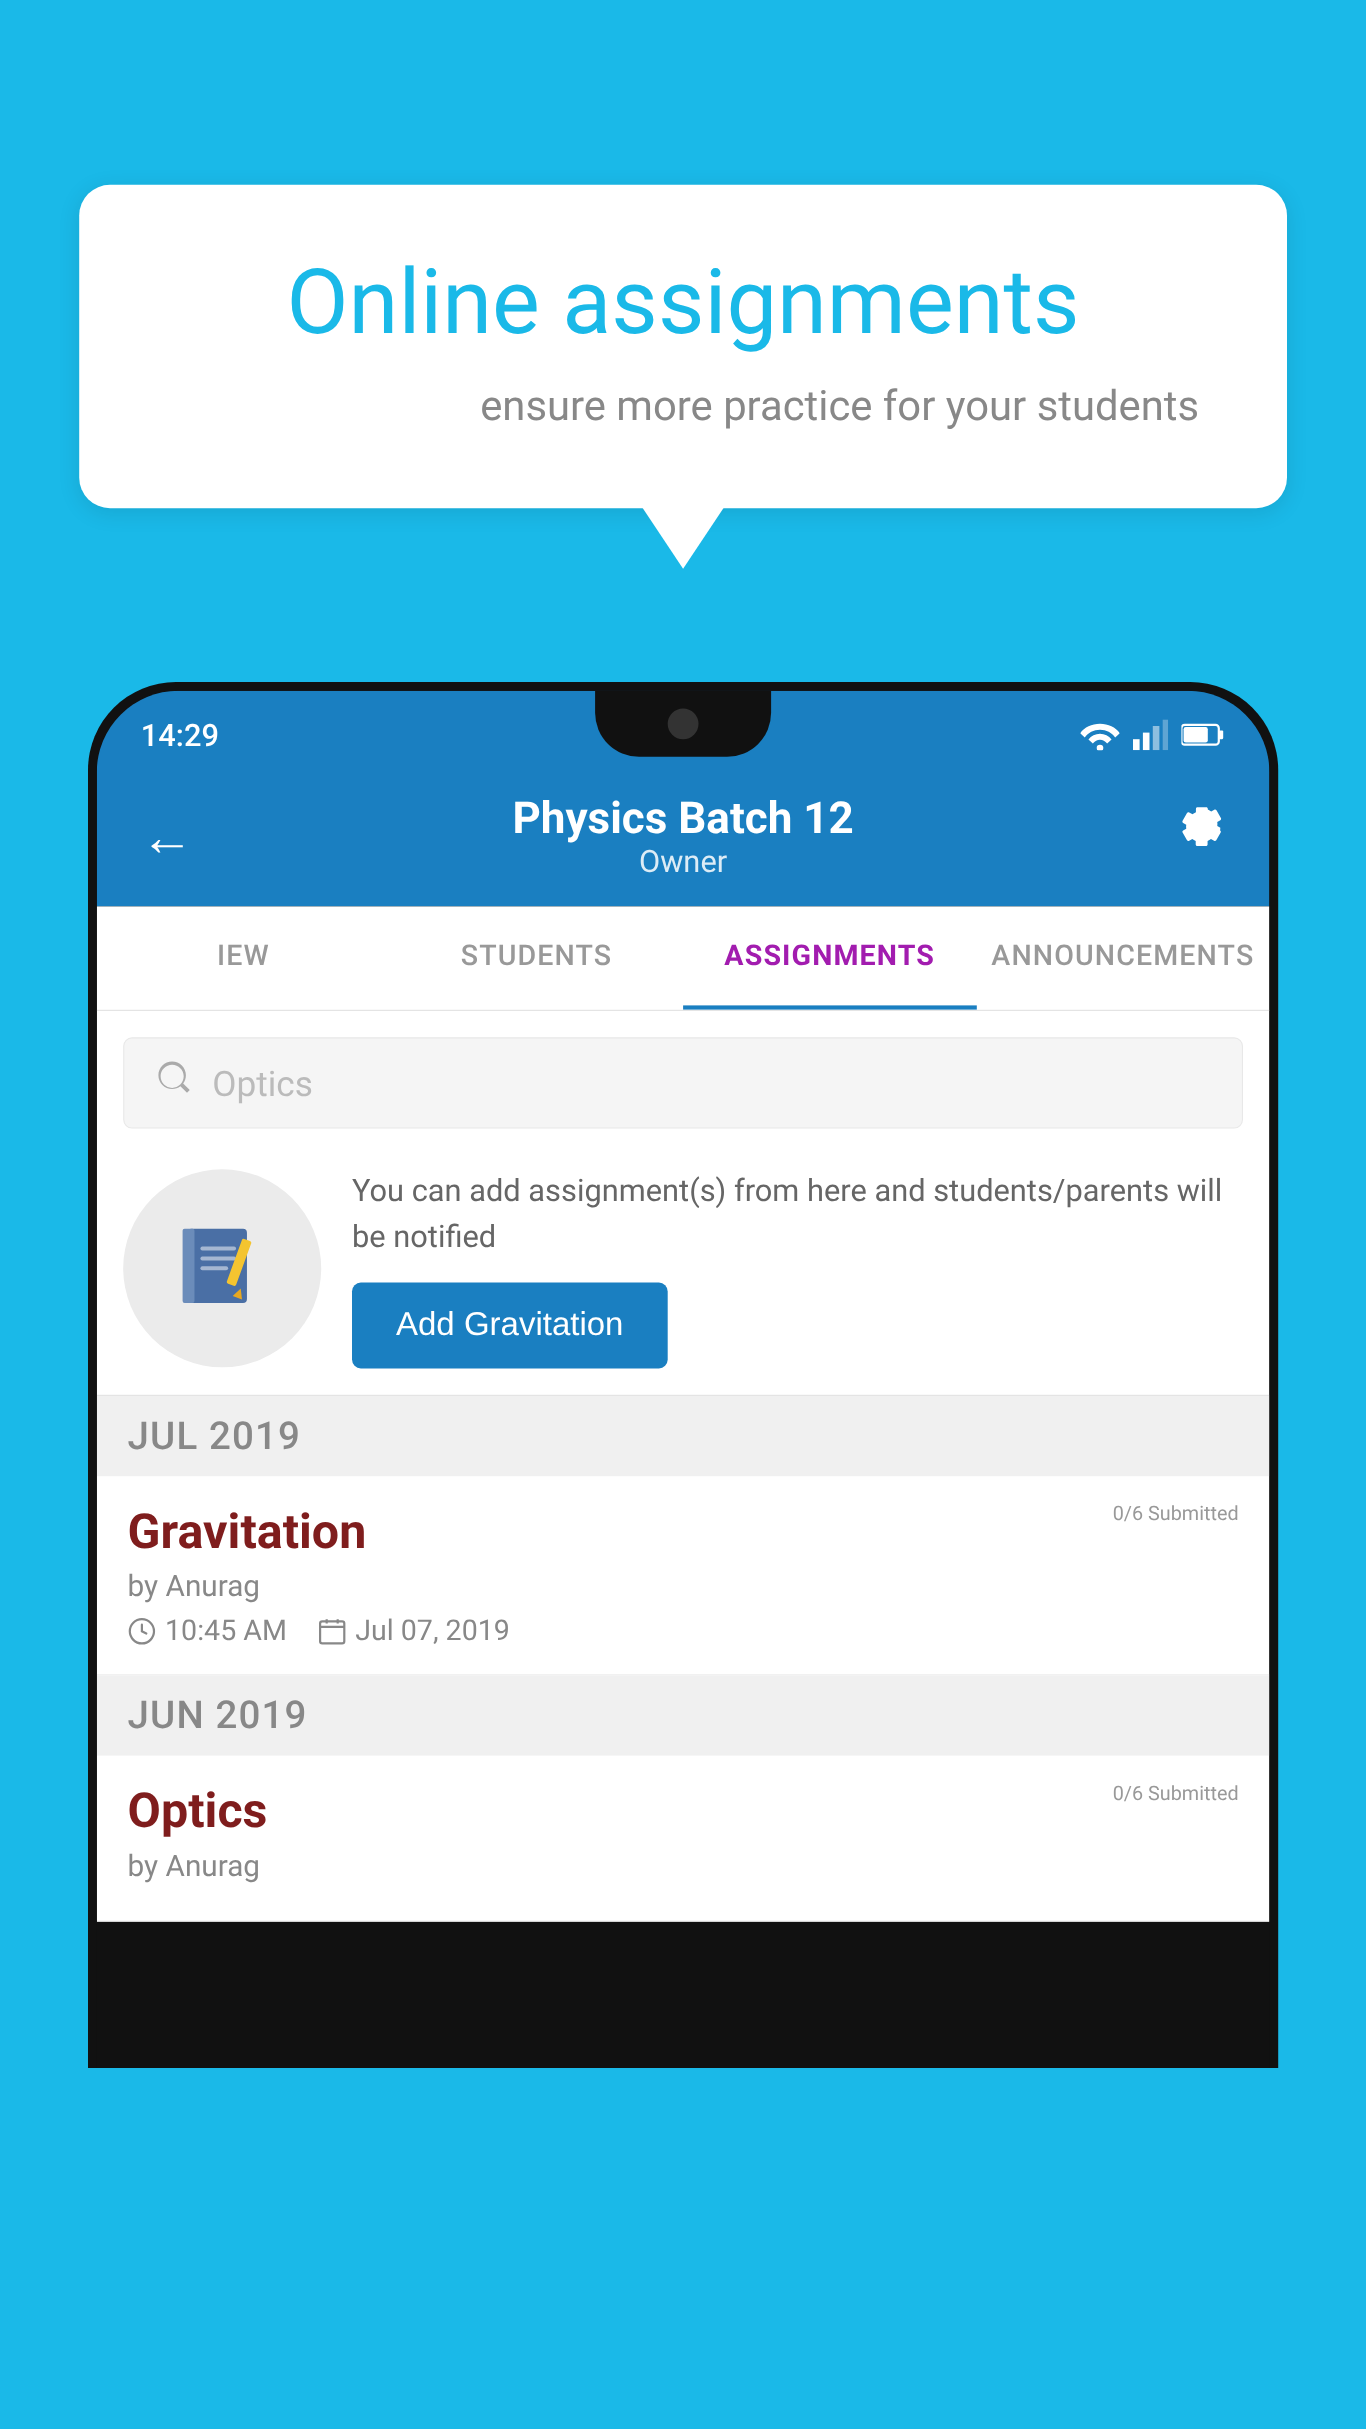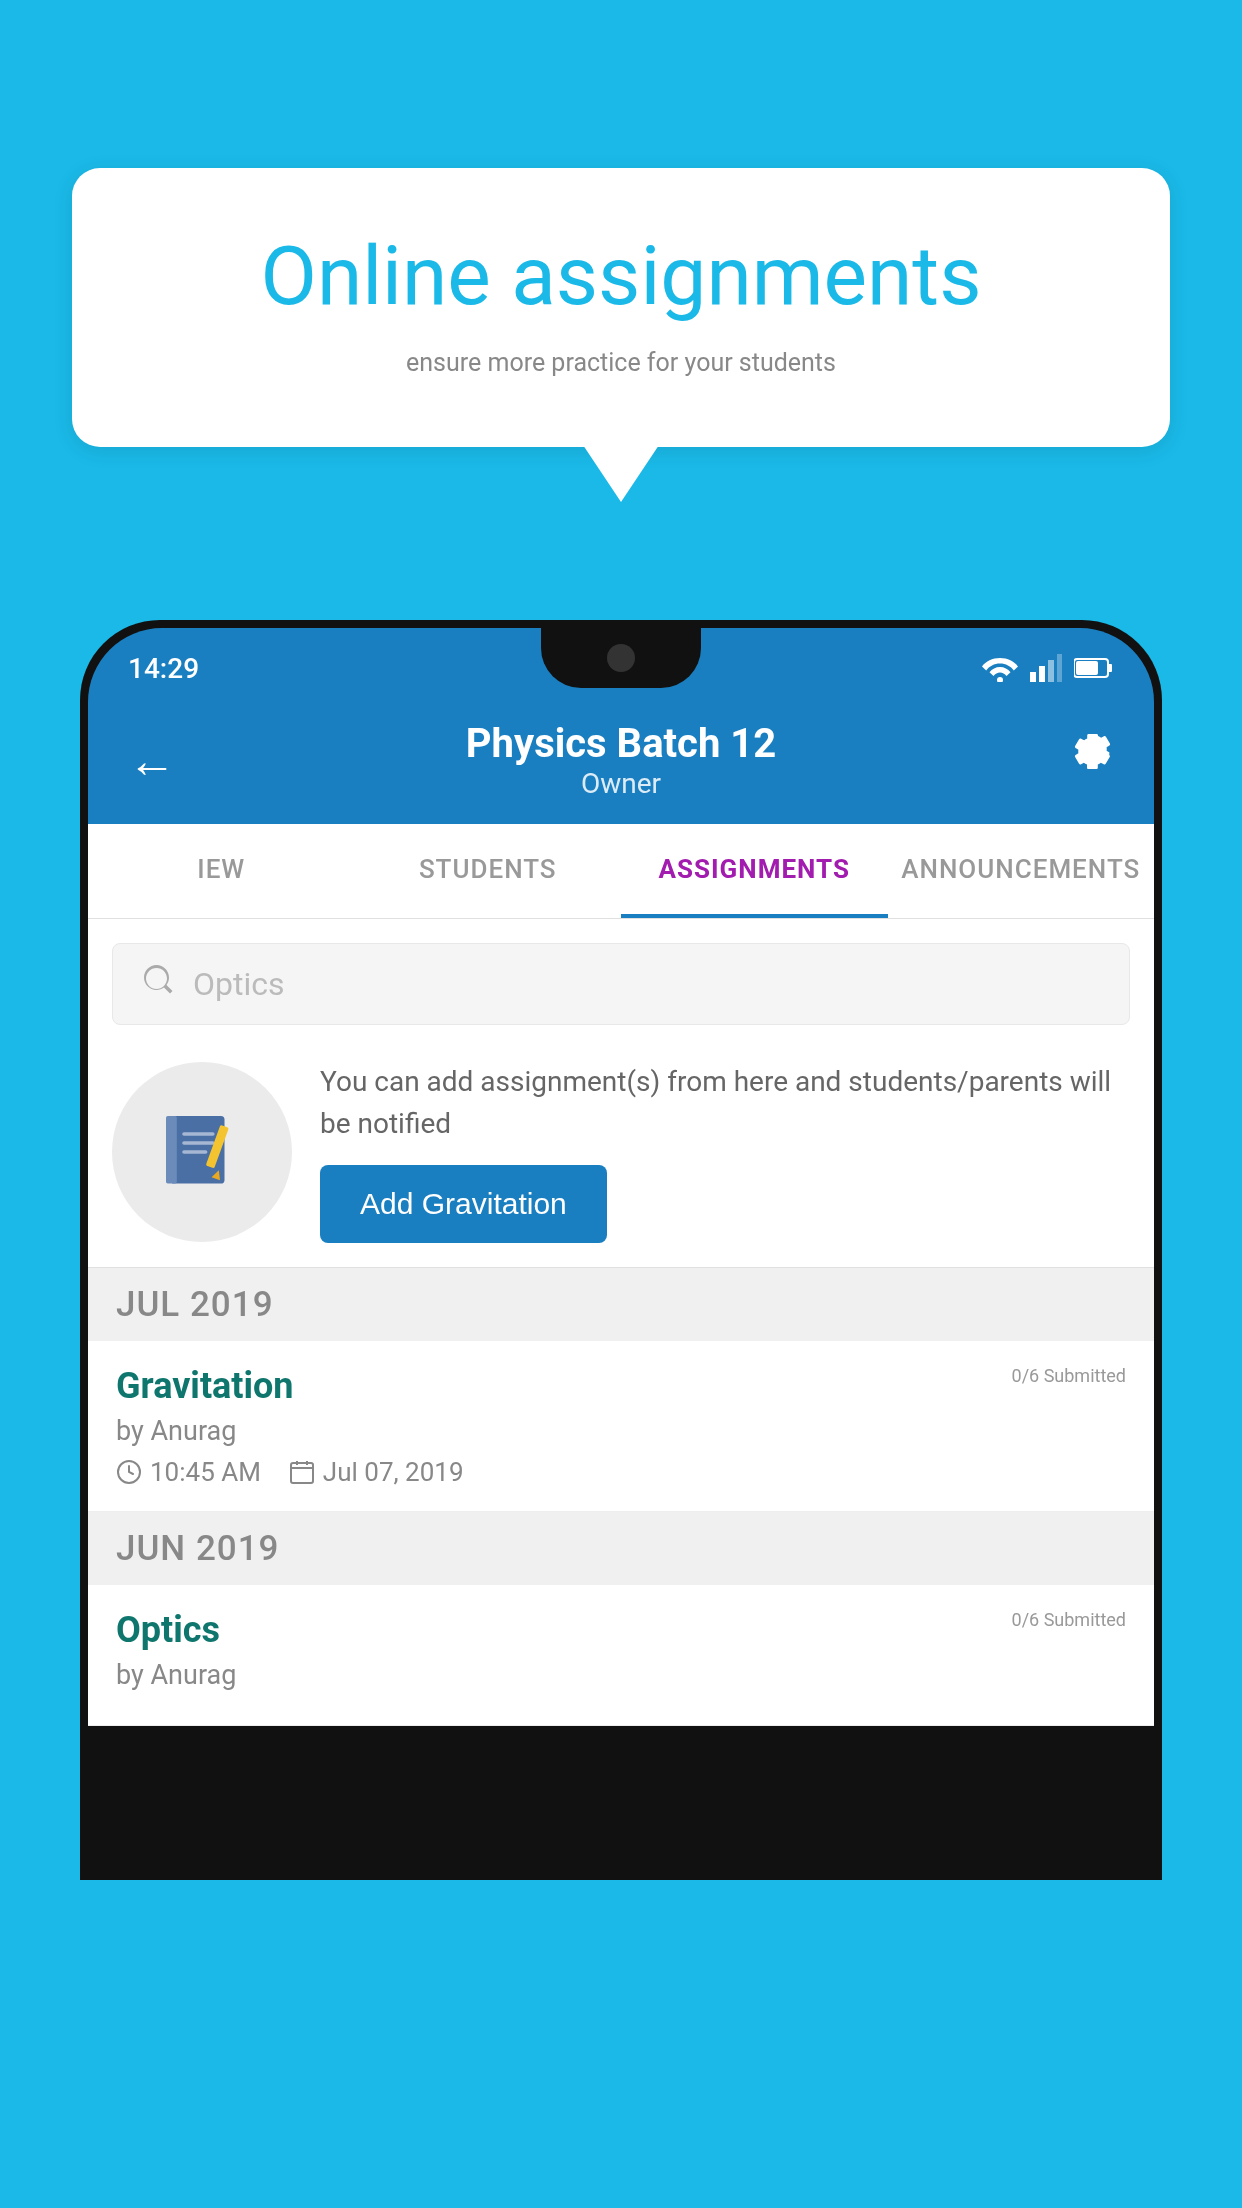--- a/index.html
+++ b/index.html
@@ -44,24 +44,24 @@
 
     .bubble-title {
       font-size: 82px;
       color: #1ab9e8;
       font-weight: 400;
       text-align: center;
       margin-bottom: 24px;
     }
 
     .bubble-subtitle {
-      font-size: 25px;
+      font-size: 38px;
       color: #888;
       font-weight: 400;
-      text-align: center;
+      text-align: right;
     }
 
     
     .phone-frame {
       position: absolute;
       top: 620px;
       left: 80px;
       right: 80px;
       bottom: 0;
       background: #111;
@@ -294,23 +294,23 @@
     }
 
     .assignment-row-top {
       display: flex;
       justify-content: space-between;
       align-items: flex-start;
       margin-bottom: 8px;
     }
 
     .assignment-name {
-      font-size: 36px;
+      font-size: 44px;
       font-weight: 700;
-      color: #0f766e;
+      color: #7f1d1d;
     }
 
     .assignment-submitted {
       font-size: 18px;
       color: #999;
     }
 
     .assignment-author {
       font-size: 27px;
       color: #888;

